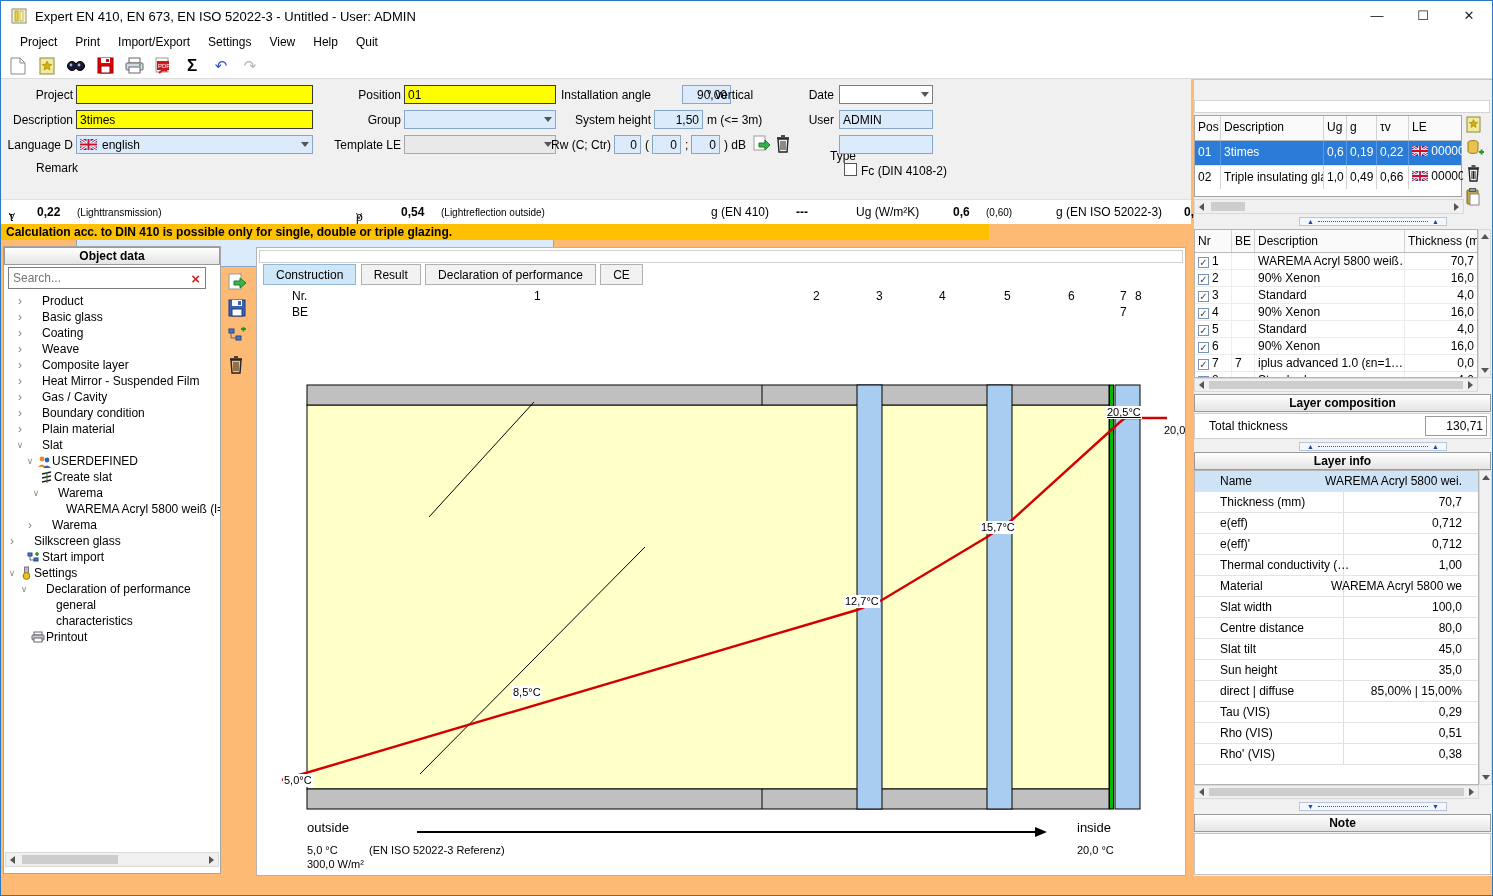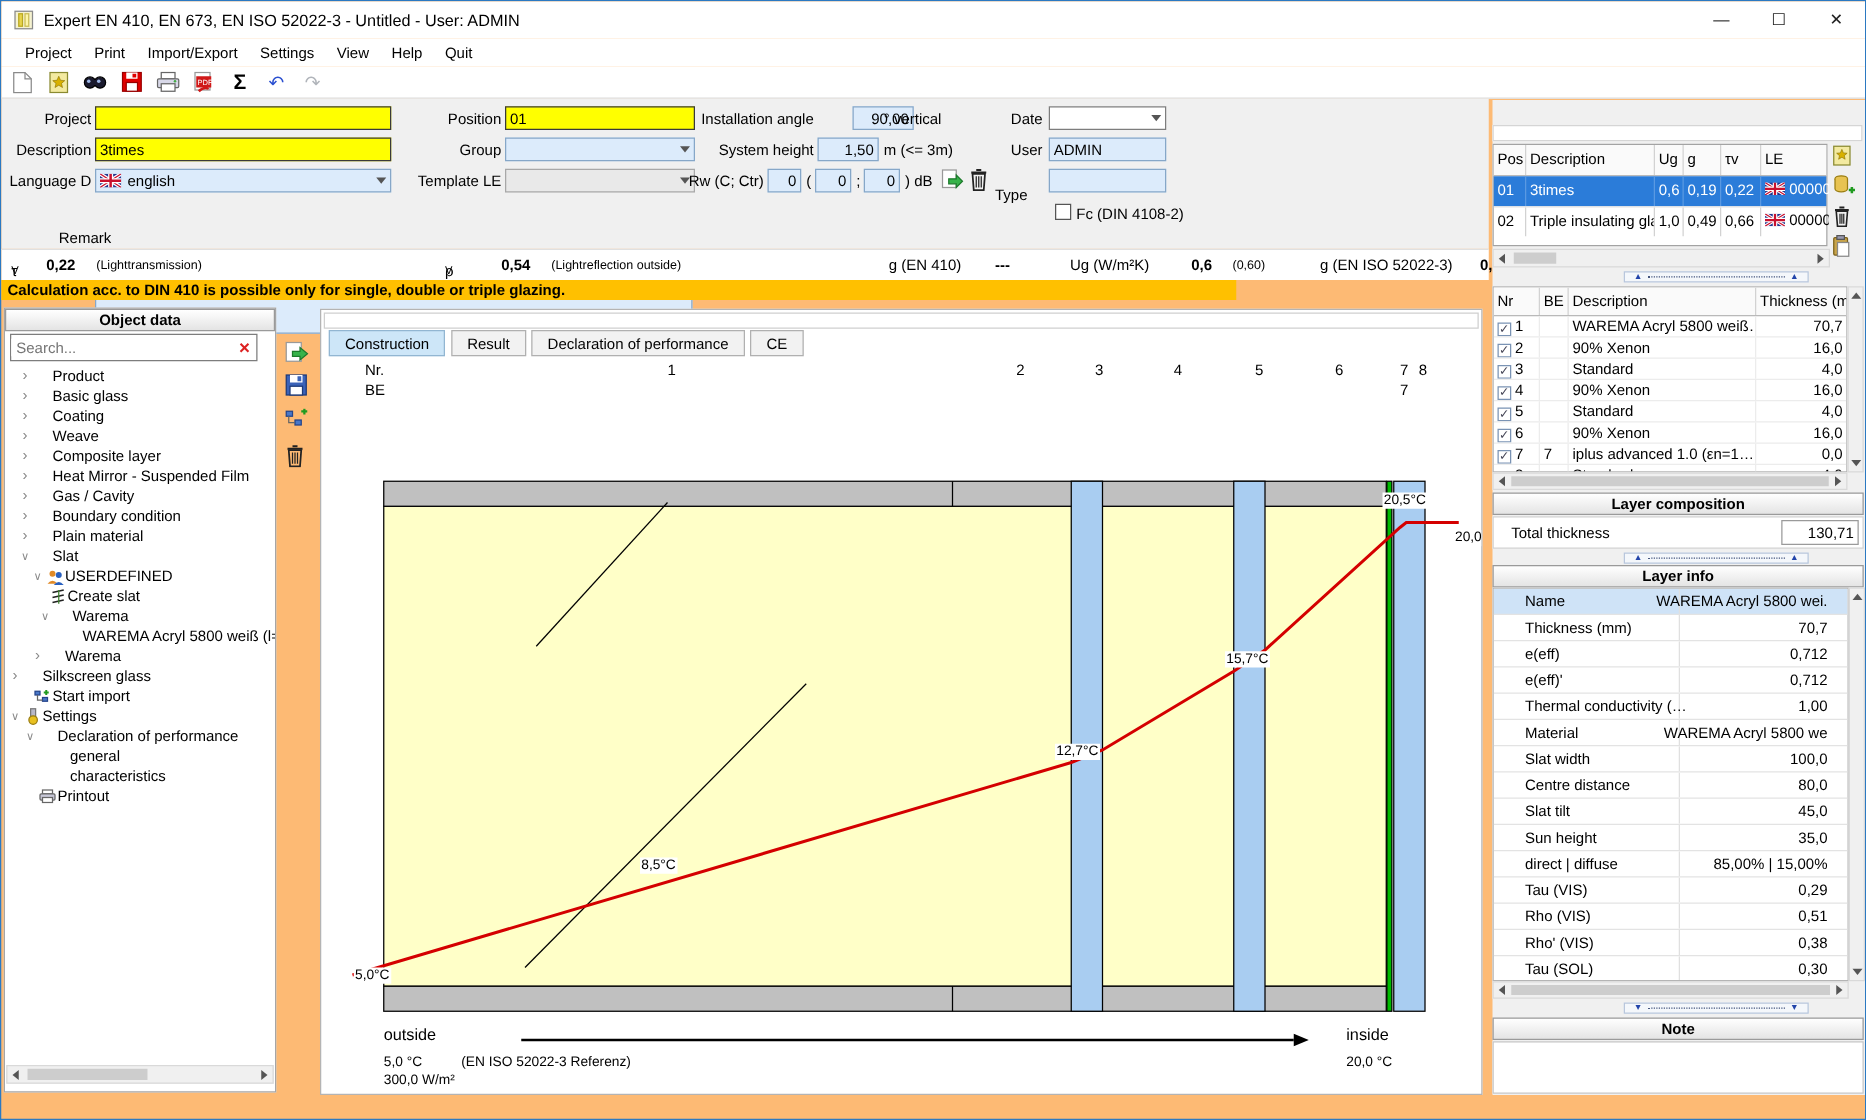--- a/index.html
+++ b/index.html
@@ -215,24 +215,24 @@
     <span class="abs" style="left:752px;top:56px;"><svg width="18" height="18">
           <rect x="1" y="1" width="11" height="14" fill="#fff" stroke="#999"></rect>
           <path d="M6,8 h6 v-3 l5,5 -5,5 v-3 h-6 z" fill="#37b34a" stroke="#1d7a2c"></path>
         </svg></span>
     <span class="abs" style="left:774px;top:55px;"><svg width="16" height="19">
           <path d="M3,5 h10 l-1,13 h-8 z" fill="none" stroke="#222" stroke-width="1.4"></path>
           <path d="M2,4 h12" stroke="#222" stroke-width="1.6"></path>
           <path d="M6,2 h4" stroke="#222" stroke-width="1.6"></path>
           <path d="M6,7 v9 M8,7 v9 M10,7 v9" stroke="#222"></path>
         </svg></span>
-    <div class="flabel" style="left:779px;top:59px;width:42px;margin-top:11px;">Type</div>
+    <div class="flabel" style="left:813px;top:59px;width:42px;margin-top:11px;">Type</div>
     <input class="inp blue" style="left: 838px; top: 56px; width: 94px;" value="">
 
-    <div class="flabel" style="left:24px;top:82px;width:64px;margin-top:22px;">Remark</div>
+    <div class="flabel" style="left:13px;top:82px;width:64px;">Remark</div>
     <div class="remark">
       <span class="spin" style="top:4px;"><span class="tri-up"></span></span>
       <span class="spin" style="bottom:4px;"><span class="tri-dn"></span></span>
     </div>
     <span class="chk" style="left:843px;top:84px;"></span>
     <div class="unit" style="left:860px;top:85px;">Fc (DIN 4108-2)</div>
   </div>
 
   <div class="stats">
     <span style="left:8px;"><span>τ</span><sub style="font-size:9px;">V</sub></span>
@@ -466,21 +466,21 @@
       <polyline points="25,462 600,292 625,282 730,219 755,202 863,104 868,100 910,100" fill="none" stroke="#d40000" stroke-width="2.4"></polyline>
 
       <line x1="160" y1="514" x2="778" y2="514" stroke="#000" stroke-width="2"></line>
       <polygon points="778,509 790,514 778,519" fill="#000"></polygon>
     </svg>
 
     <span class="templbl" style="left:26px;top:526px;">5,0°C</span>
     <span class="templbl" style="left:255px;top:438px;">8,5°C</span>
     <span class="templbl" style="left:587px;top:347px;">12,7°C</span>
     <span class="templbl" style="left:723px;top:273px;">15,7°C</span>
-    <span class="templbl" style="left:849px;top:146px;">20,5°C</span>
+    <span class="templbl" style="left:849px;top:158px;text-decoration:underline;">20,5°C</span>
     <span class="templbl" style="left:906px;top:176px;">20,0°C</span>
 
     <span class="bigio" style="left:50px;top:572px;">outside</span>
     <span class="bigio" style="left:820px;top:572px;">inside</span>
     <span class="sm2" style="left:50px;top:596px;">5,0 °C</span>
     <span class="sm2" style="left:112px;top:596px;">(EN ISO 52022-3 Referenz)</span>
     <span class="sm2" style="left:820px;top:596px;">20,0 °C</span>
     <span class="sm2" style="left:50px;top:610px;">300,0 W/m²</span>
   </div>
 
@@ -704,25 +704,20 @@
           <div class="li-row">
             <span class="licolsep"></span>
             <span class="lab">Rho (VIS)</span>
             <span class="val">0,51</span>
           </div>
           <div class="li-row">
             <span class="licolsep"></span>
             <span class="lab">Rho' (VIS)</span>
             <span class="val">0,38</span>
           </div>
-          <div class="li-row">
-            <span class="licolsep"></span>
-            <span class="lab">Tau (SOL)</span>
-            <span class="val">0,30</span>
-          </div>
         </div>
     </div>
     <div class="vscroll" style="left:285px;top:390px;width:13px;height:315px;">
         <span class="varr u"></span>
         <span class="varr d"></span>
       </div>
     <div class="hscroll" style="left:0;top:705px;width:285px;height:14px;">
       <span class="sarr l"></span>
         <span class="thumb" style="left:14px;right:14px;width:auto;"></span>
         <span class="sarr r"></span>

